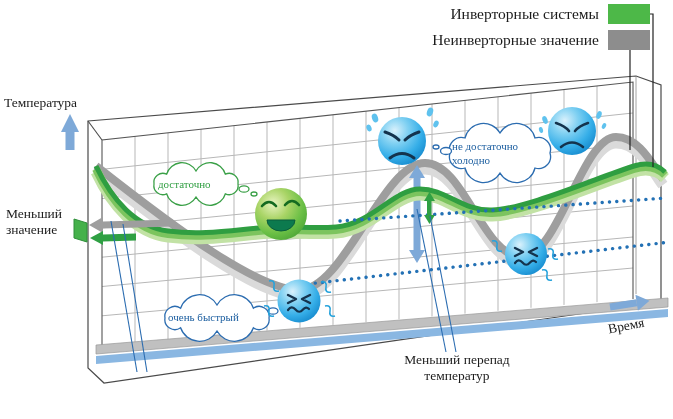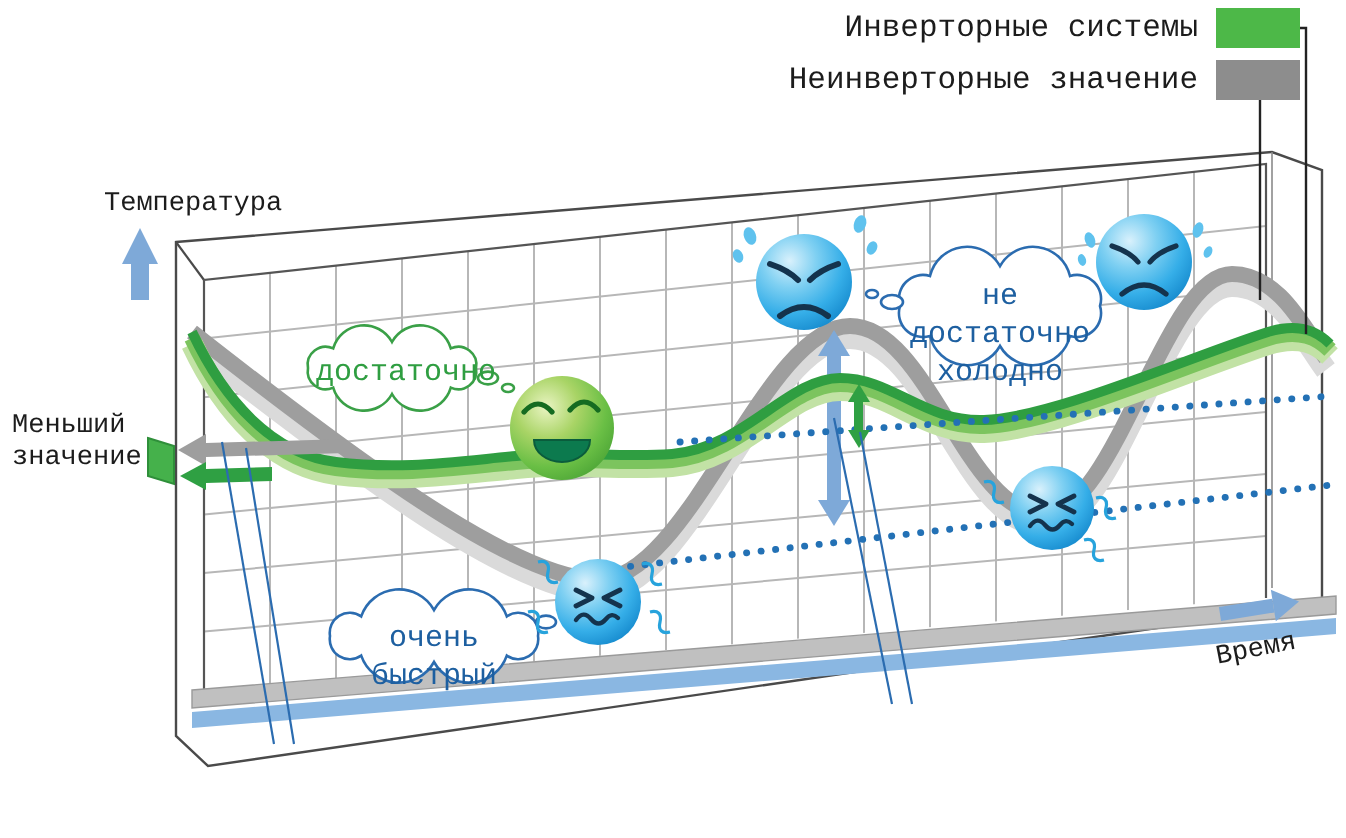--- a/index.html
+++ b/index.html
@@ -1,32 +1,32 @@
 <!DOCTYPE html>
 <html><head>
 <meta charset="utf-8">
 <style>
   html,body{margin:0;padding:0;background:#fff;}
   #stage{
     position:relative;width:673px;height:419px;overflow:hidden;background:#fff;
-    font-family:Liberation Mono, monospace;color:#1c1c1c;
+    font-family:Liberation Serif, serif;color:#1c1c1c;
   }
   #stage svg{position:absolute;left:0;top:0;}
   .txt{position:absolute;line-height:1.18;}
   .lbl{font-size:13.5px;color:#1c1c1c;}
-  .cloud-txt{font-size:15px;text-align:center;line-height:1.25;}
+  .cloud-txt{font-size:11px;text-align:left;line-height:1.25;}
   .cloud-green{color:#2f9e41;}
   .cloud-blue{color:#1d5fa0;}
   #legend{position:absolute;top:4px;right:23px;display:flex;flex-direction:column;gap:6px;}
   .leg-row{display:flex;align-items:center;justify-content:flex-end;gap:9px;height:20px;}
   .leg-label{font-size:15.5px;color:#1c1c1c;white-space:nowrap;}
   .swatch{width:42px;height:20px;}
   .sw-green{background:#4db848;}
   .sw-gray{background:#8d8d8d;}
-  #y-axis-label{left:4px;top:95px;margin-left:48px;}
+  #y-axis-label{left:4px;top:95px;}
   #setpoint-label{left:6px;top:206px;width:76px;}
   #x-axis-label{left:608px;top:318px;transform:rotate(-11deg);}
   #smaller-delta-label{left:383px;top:352px;width:148px;text-align:center;}
   #faster-startup-label{left:120px;top:373px;width:132px;}
   #cloud-comfortable-txt{left:158px;top:178px;width:76px;}
   #cloud-notcold-txt{left:452px;top:140px;width:96px;}
   #cloud-verycold-txt{left:168px;top:311px;width:98px;}
 </style>
 </head>
 <body>
@@ -223,18 +223,19 @@
   </div>
   <div class="leg-row">
     <span class="leg-label">Неинверторные значение</span>
     <span class="swatch sw-gray"></span>
   </div>
 </div>
 
 <div id="y-axis-label" class="txt lbl">Температура</div>
 <div id="setpoint-label" class="txt lbl">Меньший значение</div>
 <div id="x-axis-label" class="txt lbl">Время</div>
+<div id="smaller-delta-label" class="txt lbl">Меньший перепад температур</div>
 
 <div id="cloud-comfortable-txt" class="txt cloud-txt cloud-green">достаточно</div>
 <div id="cloud-notcold-txt" class="txt cloud-txt cloud-blue">не достаточно холодно</div>
 <div id="cloud-verycold-txt" class="txt cloud-txt cloud-blue">очень быстрый</div>
 
 </div>
 
 </body></html>

